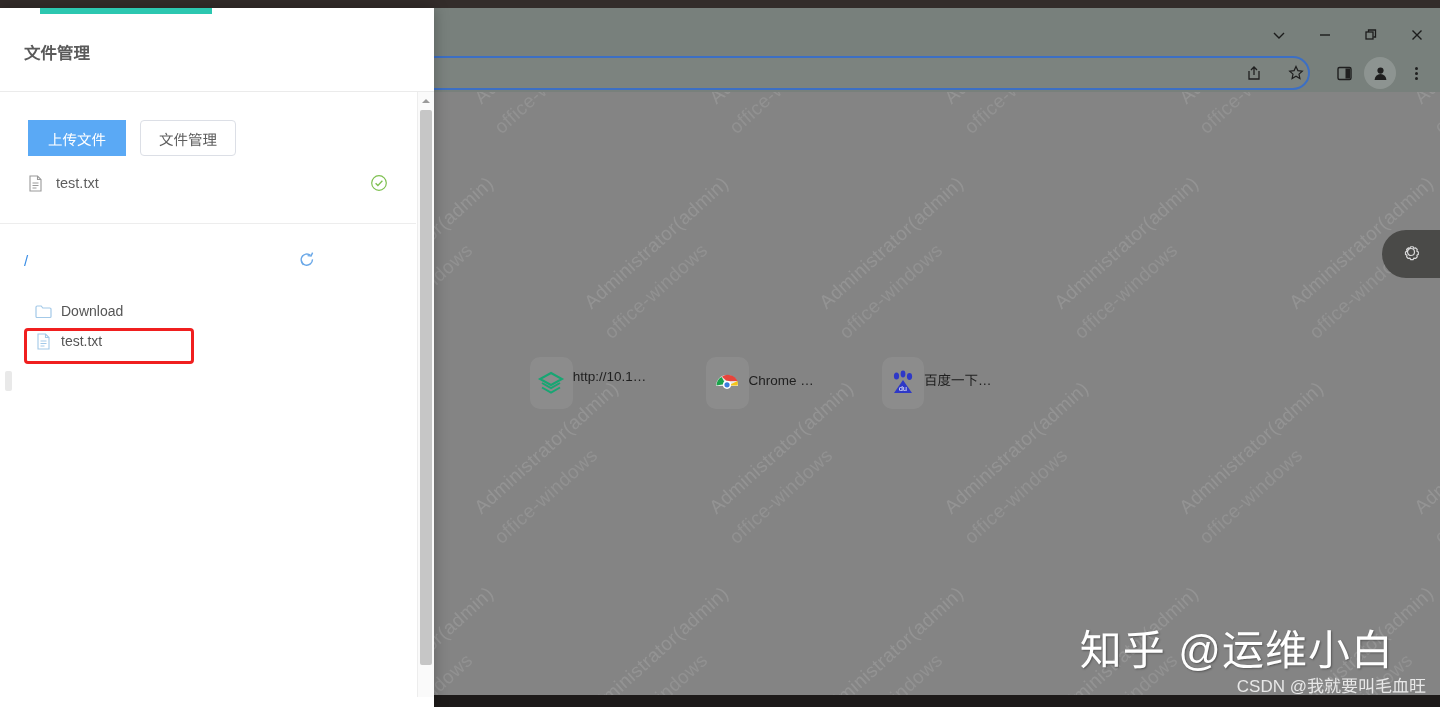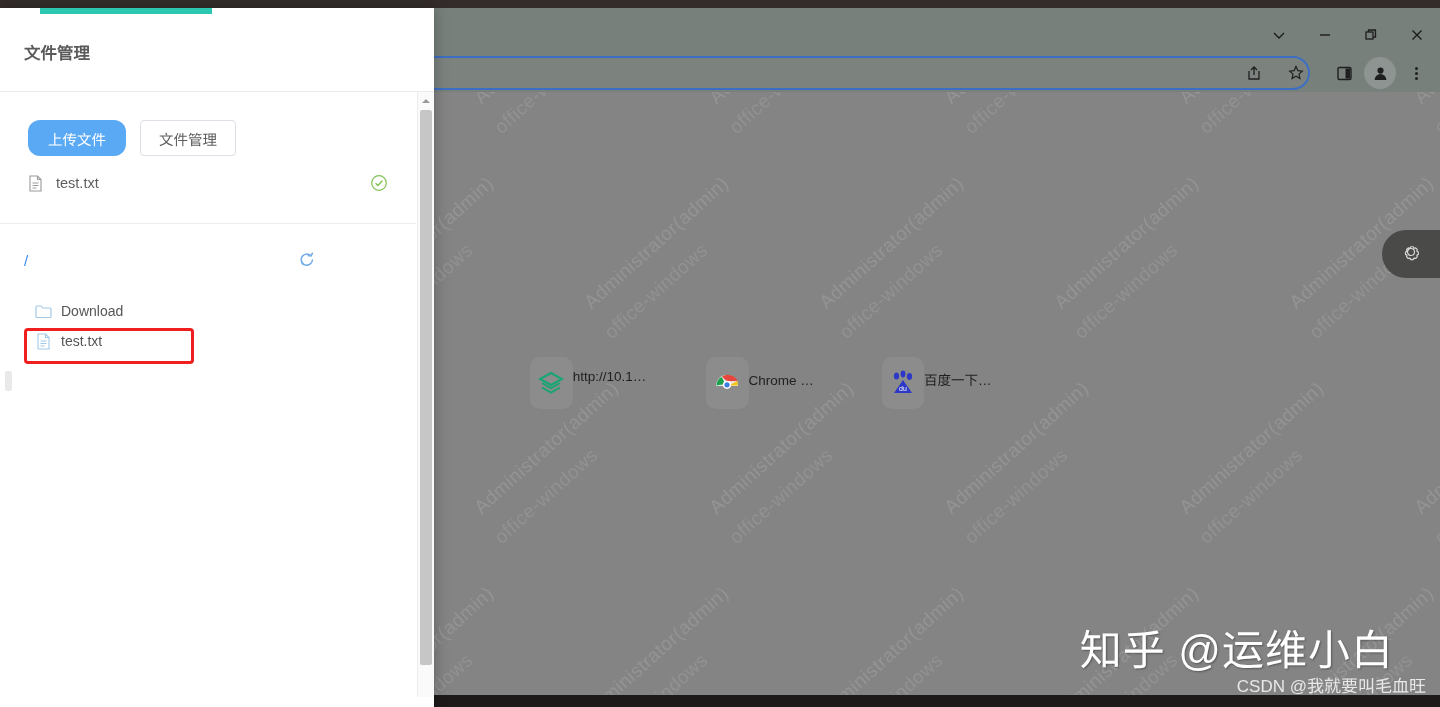--- a/index.html
+++ b/index.html
@@ -239,21 +239,21 @@
   }
   .fm-buttons {
     position: absolute;
     left: 28px; top: 28px;
     display: flex; gap: 14px; align-items: flex-start;
   }
   .btn-primary {
     background: #5aa9f5;
     color: #ffffff;
     border: none;
-    border-radius: 12px;
+    border-radius: 0;
     padding: 0 20px;
     height: 36px;
     font-size: 14.5px;
     cursor: pointer;
     font-family: "Liberation Sans", "DejaVu Sans", sans-serif;
   }
   .btn-default {
     background: #ffffff;
     color: #5e5e5e;
     border: 1px solid #dcdfe6;

